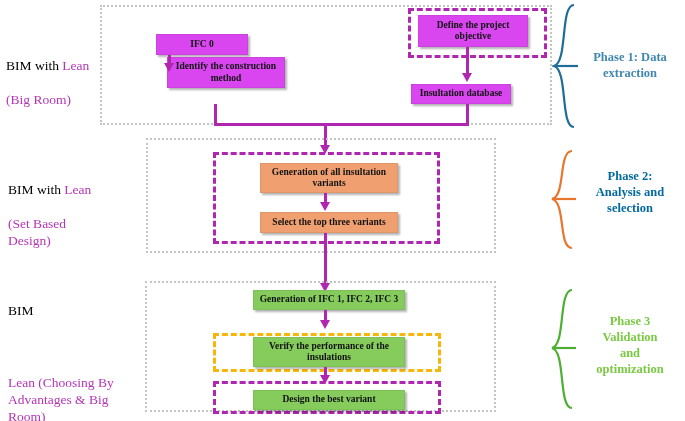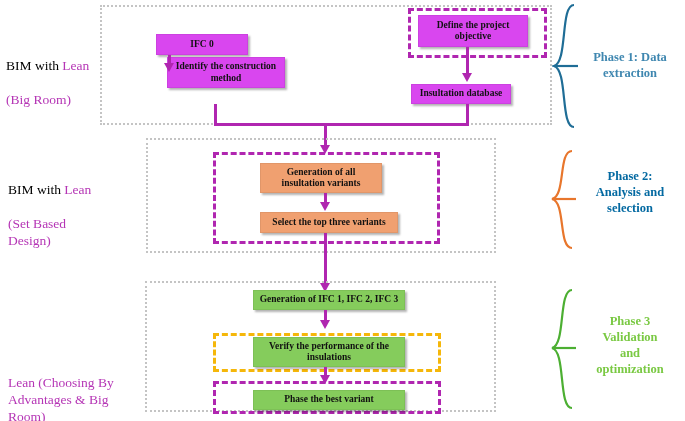--- a/index.html
+++ b/index.html
@@ -105,20 +105,23 @@
     <span class="grey">BIM with </span><span class="lean">Lean</span><br>
     <span class="purple">(Big Room)</span>
   </div>
 
   <div class="side-label" style="left:8px;top:164px;width:110px;">
     <span class="grey">BIM with </span><span class="lean">Lean</span><br>
     <span class="purple">(Set Based
 Design)</span>
   </div>
 
+  <div class="side-label" style="left:8px;top:285px;width:130px;">
+    <span class="grey">BIM</span>
+  </div>
   <div class="side-label" style="left:8px;top:357px;width:132px;">
     <span class="purple">Lean (Choosing By
 Advantages &amp; Big
 Room)</span>
   </div>
 
   <div class="phase-box" style="left:100px;top:5px;width:452px;height:120px;"></div>
 
   <div class="dash-magenta" style="left:408px;top:8px;width:139px;height:50px;"></div>
 
@@ -146,21 +149,21 @@
     <path d="M22,3 C8,3 16,60 2,64 C16,68 8,125 22,125" fill="none" stroke="#1f6d96" stroke-width="2.2"></path>
     <path d="M2,64 L26,64" fill="none" stroke="#1f6d96" stroke-width="2.2"></path>
   </svg>
   <div class="phase-caption cap1" style="left:578px;top:49px;width:104px;">Phase 1: Data
 extraction</div>
 
   <div class="phase-box" style="left:146px;top:138px;width:350px;height:115px;"></div>
 
   <div class="dash-magenta" style="left:213px;top:152px;width:227px;height:92px;"></div>
 
-  <div class="node orange" style="left:260px;top:163px;width:122px;height:30px;">Generation of all insultation variants</div>
+  <div class="node orange" style="left:260px;top:163px;width:138px;height:30px;">Generation of all insultation variants</div>
 
   <div class="node orange" style="left:260px;top:212px;width:138px;height:21px;">Select the top three variants</div>
 
   <div class="conn conn-v" style="left:324px;top:193px;height:11px;"></div>
   <div class="arrow-down" style="left:320px;top:202px;"></div>
 
   <div class="conn conn-v" style="left:324px;top:233px;height:52px;"></div>
   <div class="arrow-down" style="left:320px;top:283px;"></div>
 
   <svg class="brace" style="left:550px;top:148px;" width="28" height="103">
@@ -180,21 +183,21 @@
 
   <div class="dash-yellow" style="left:213px;top:333px;width:228px;height:39px;"></div>
 
   <div class="node green" style="left:253px;top:337px;width:152px;height:30px;">Verify the performance of the insulations</div>
 
   <div class="conn conn-v" style="left:324px;top:367px;height:11px;"></div>
   <div class="arrow-down" style="left:320px;top:375px;"></div>
 
   <div class="dash-magenta" style="left:213px;top:381px;width:228px;height:33px;"></div>
 
-  <div class="node green" style="left:253px;top:390px;width:152px;height:20px;">Phase the best variant</div>
+  <div class="node green" style="left:253px;top:390px;width:152px;height:20px;">Design the best variant</div>
 
   <svg class="brace" style="left:550px;top:287px;" width="28" height="124">
     <path d="M22,3 C8,3 16,58 2,61 C16,64 8,121 22,121" fill="none" stroke="#4caf32" stroke-width="2.2"></path>
     <path d="M2,61 L26,61" fill="none" stroke="#4caf32" stroke-width="2.2"></path>
   </svg>
   <div class="phase-caption cap3" style="left:578px;top:313px;width:104px;">Phase 3
 Validation
 and
 optimization</div>
 

